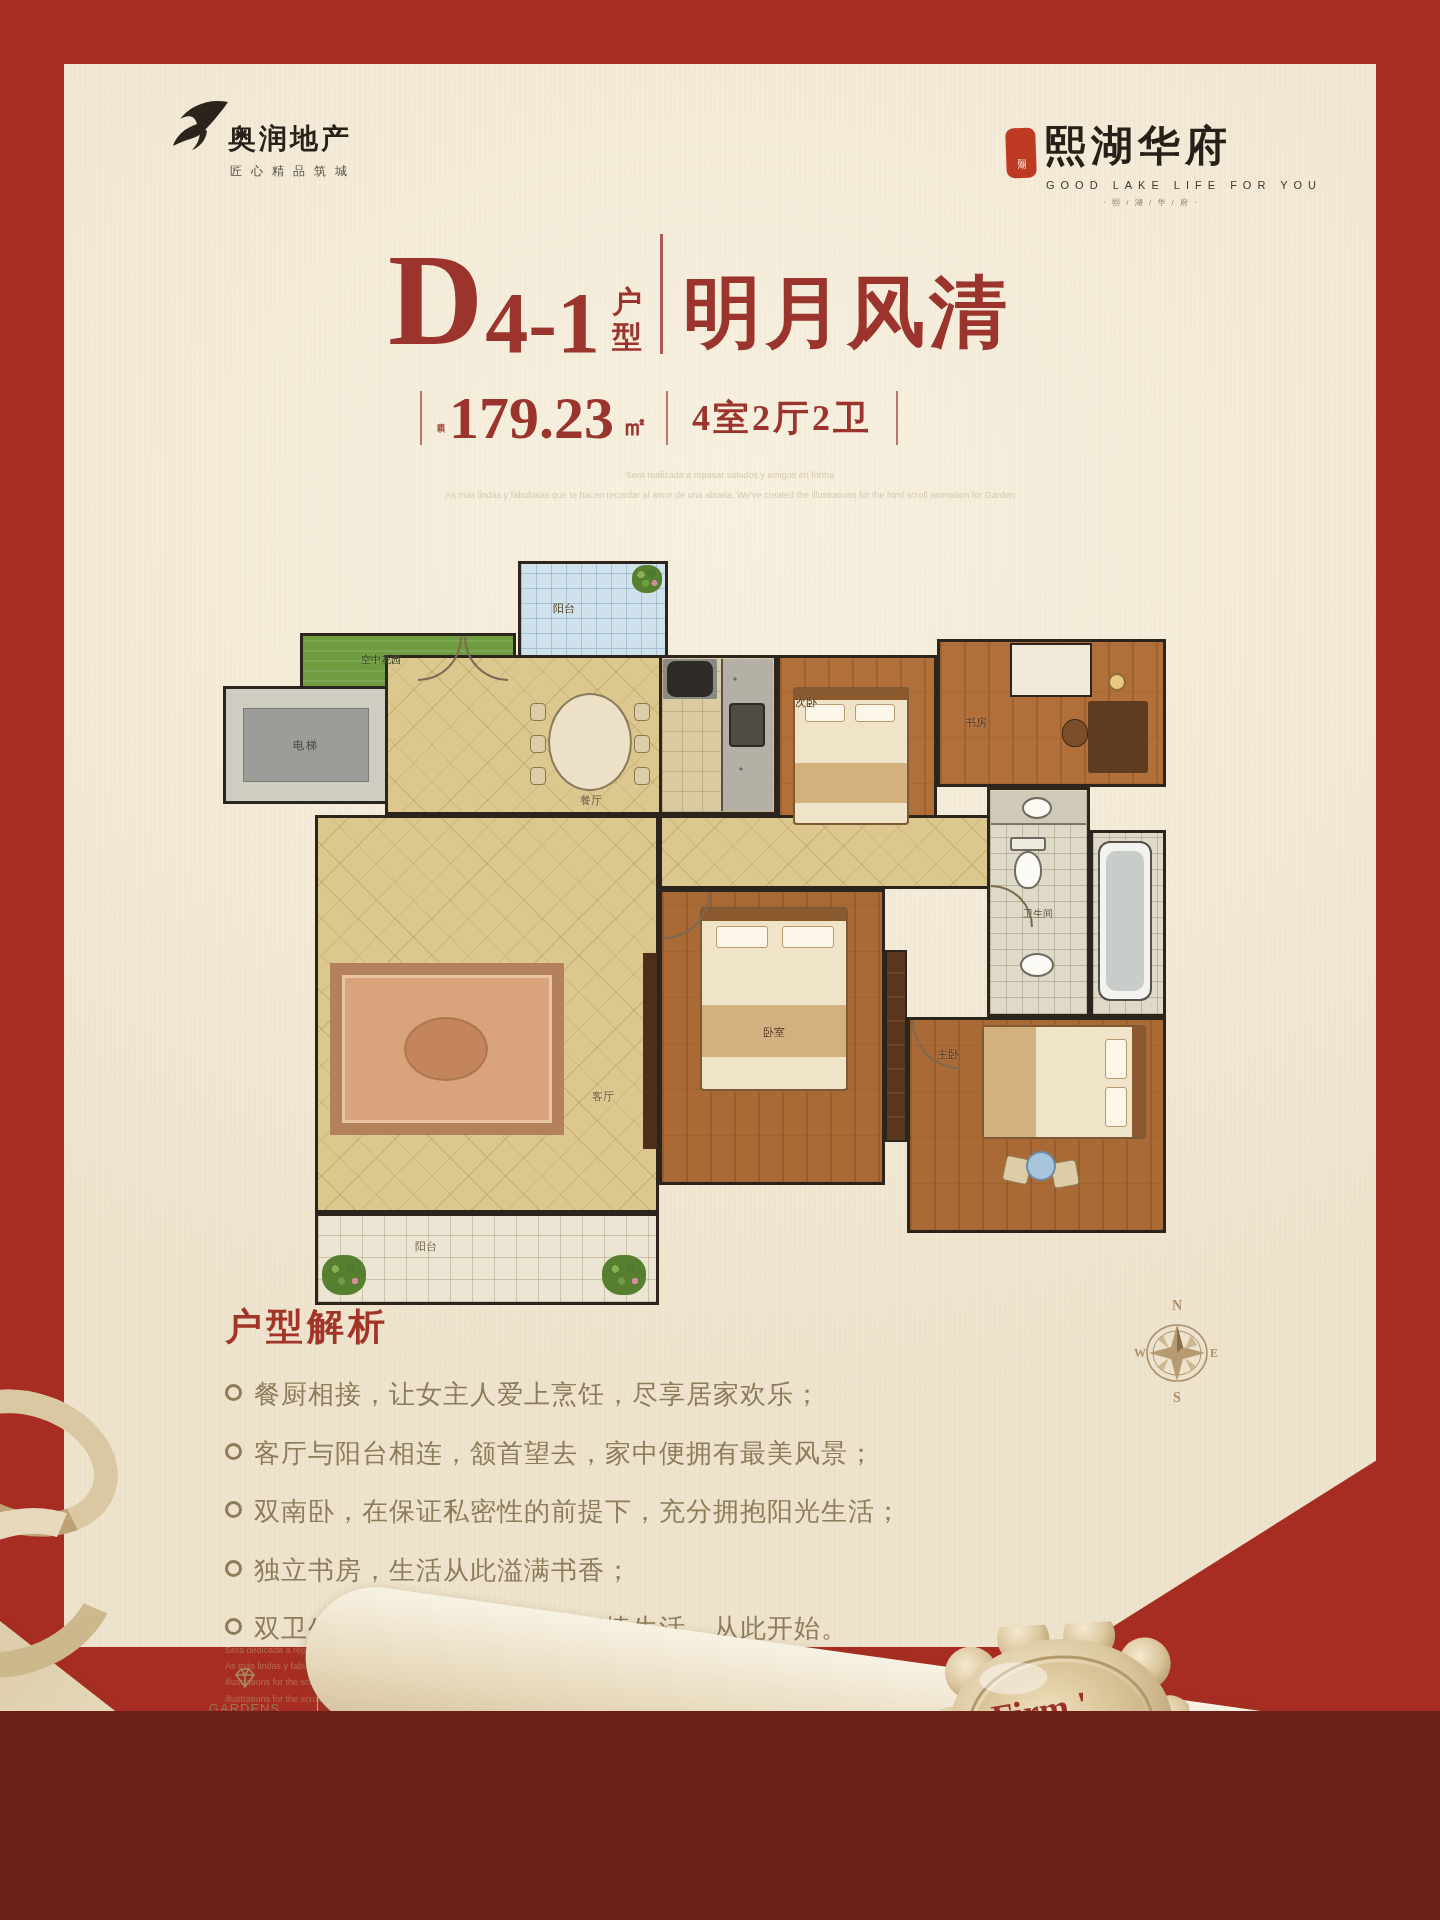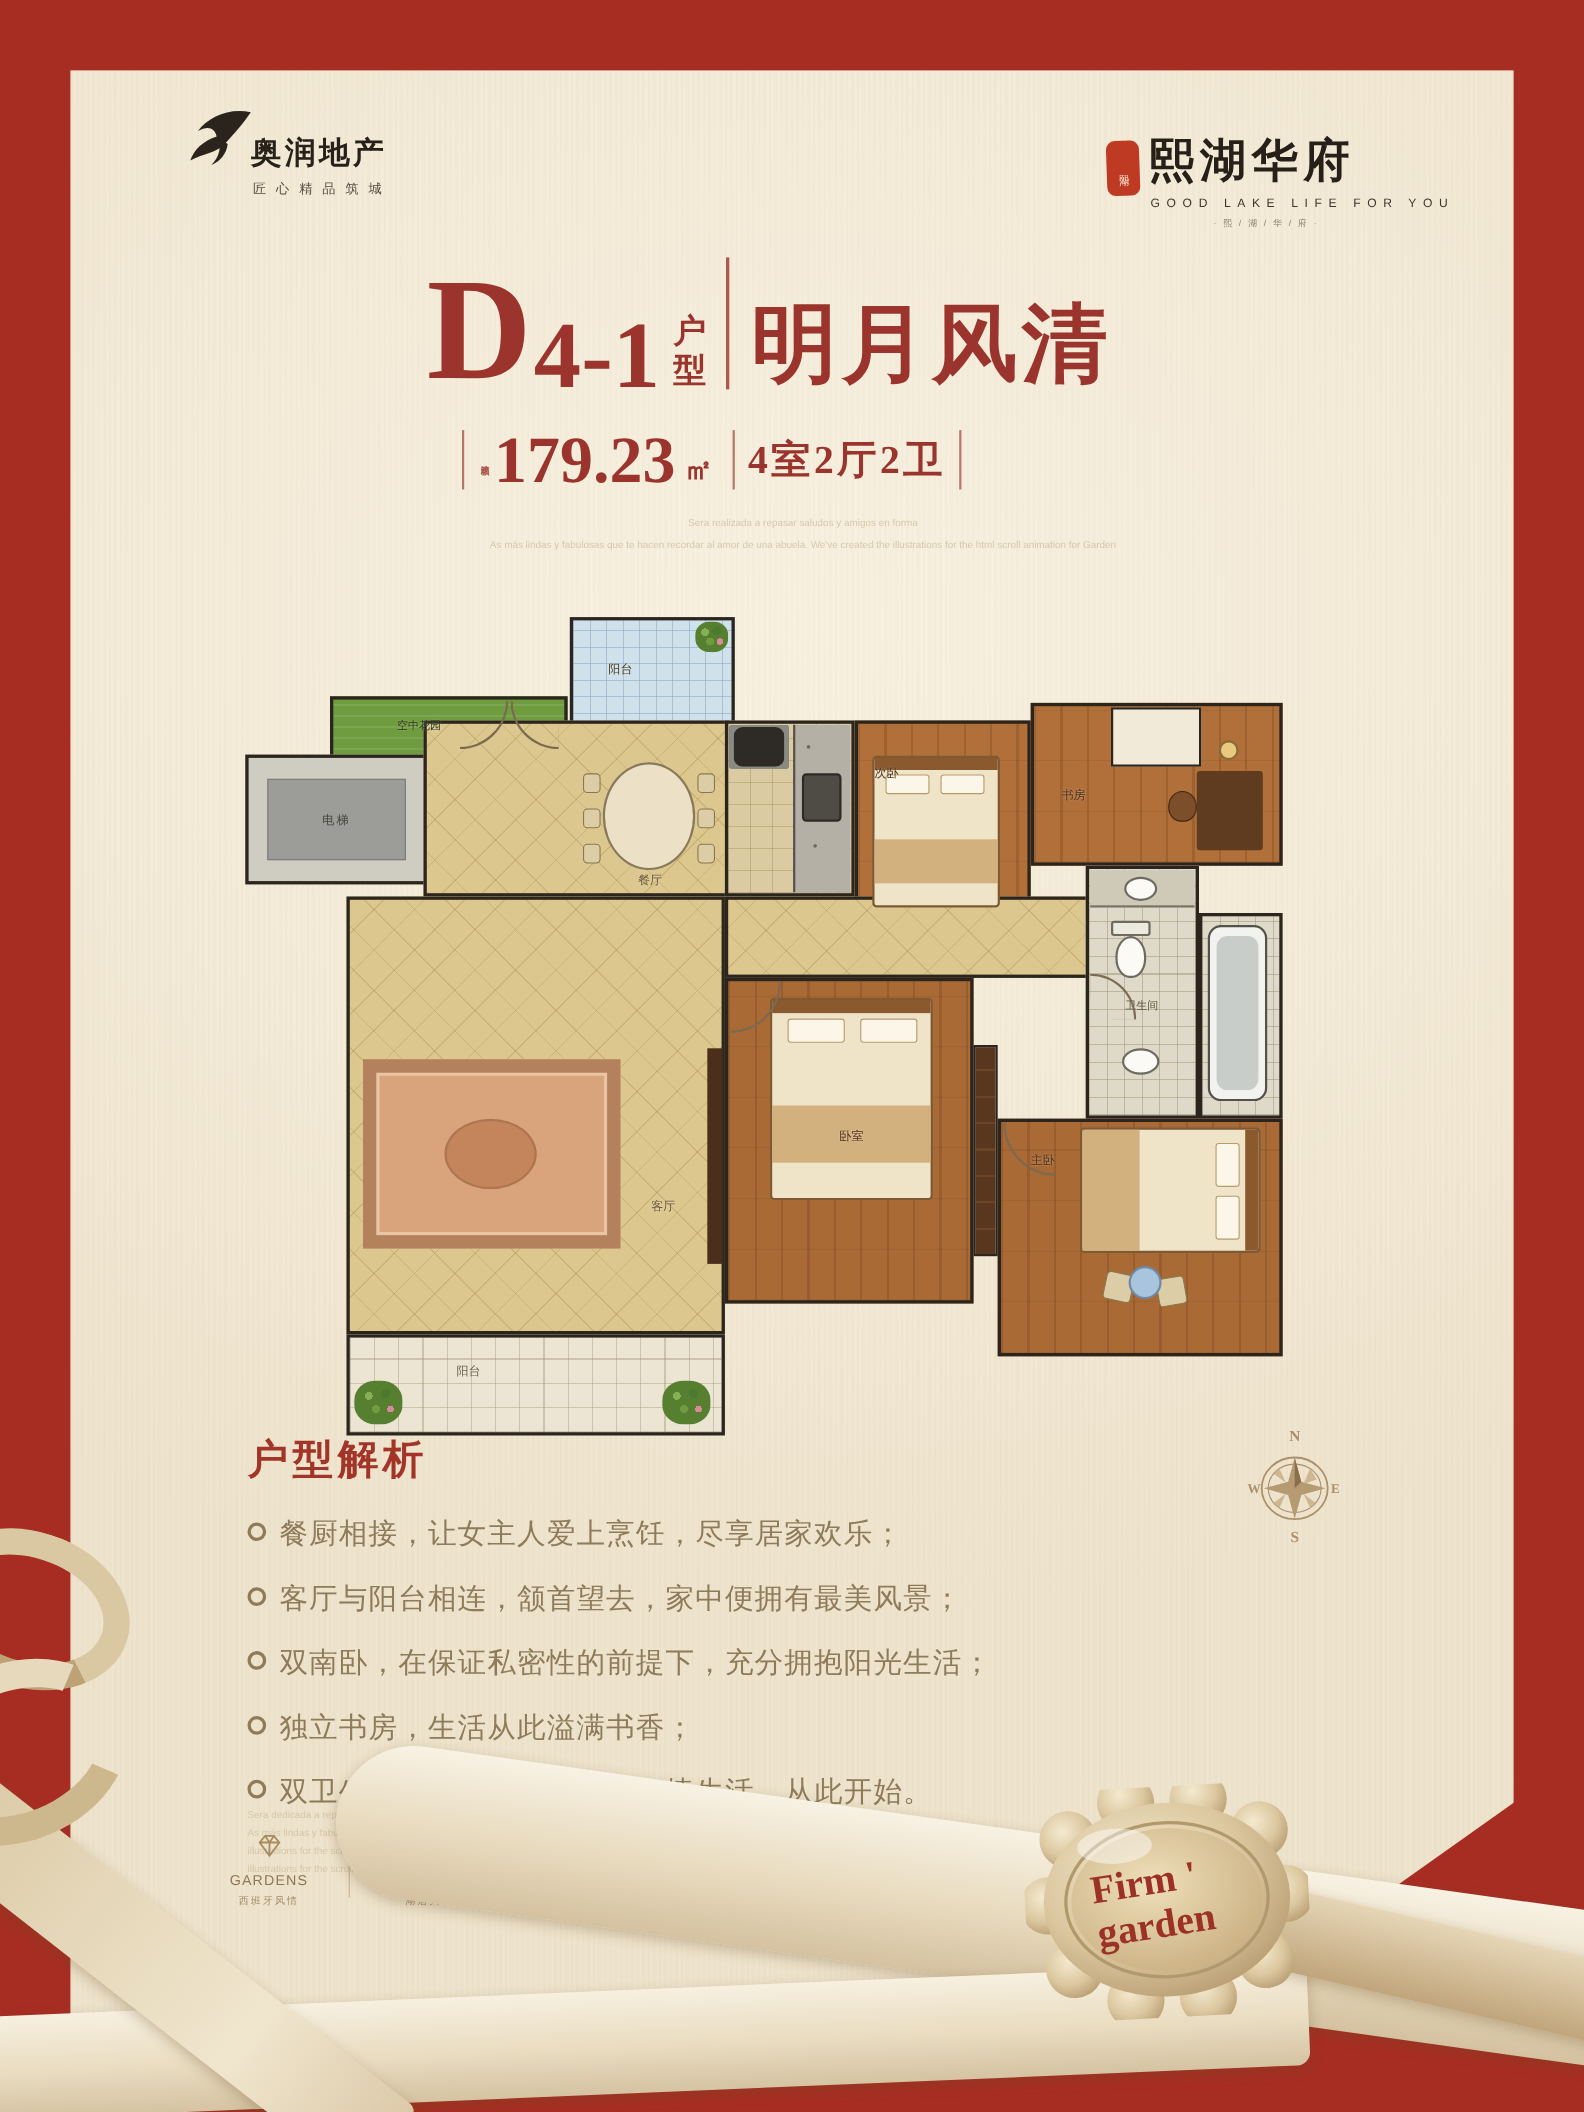--- a/index.html
+++ b/index.html
@@ -1,18 +1,18 @@
 <!DOCTYPE html>
 <html><head>
 <meta charset="utf-8">
 <style>
   html,body{margin:0;padding:0;background:#6b1f18;}
   *{box-sizing:border-box;}
   .poster{
-    position:relative;width:1440px;height:1920px;margin:0 auto;
+    position:relative;width:1440px;height:1711px;margin:0 auto;
     background:#a72d22;overflow:hidden;
     font-family:"Liberation Sans", sans-serif;
   }
   .abs{position:absolute;}
   
   .paper{
     position:absolute;left:64px;top:64px;right:64px;bottom:64px;z-index:1;
     background:
       repeating-linear-gradient(90deg, rgba(120,90,50,.02) 0 2px, transparent 2px 5px),
       radial-gradient(1200px 900px at 50% 28%, #f8f1e0 0%, #f3ead7 55%, #eee3cc 100%);
@@ -32,21 +32,21 @@
   .t-num{font-family:"Liberation Serif",serif;font-size:86px;line-height:.8;font-weight:bold;margin-left:2px;}
   .t-suffix{width:34px;font-size:30px;font-weight:bold;line-height:1.15;word-break:break-all;margin:0 0 4px 12px;}
   .t-divider{width:3px;height:120px;background:#9a342c;opacity:.8;margin:0 20px 4px 14px;align-self:flex-end;}
   .t-name{font-family:"Liberation Serif",serif;font-size:78px;font-weight:bold;letter-spacing:4px;line-height:1;margin-bottom:6px;}
   
   .spec-row{display:flex;align-items:center;z-index:2;color:#9a342c;}
   .spec-bar{width:2px;height:54px;background:#9a342c;opacity:.65;}
   .spec-vlabel{writing-mode:vertical-rl;font-size:8px;letter-spacing:1px;opacity:.85;margin:0 4px 0 12px;}
   .spec-area{font-family:"Liberation Serif",serif;font-size:60px;font-weight:bold;line-height:1;}
   .spec-unit{font-family:"Liberation Serif",serif;font-size:26px;font-weight:bold;margin:0 18px 4px 8px;align-self:flex-end;}
-  .spec-rooms{font-family:"Liberation Serif",serif;font-size:36px;font-weight:bold;letter-spacing:3px;margin:0 12px;}
+  .spec-rooms{font-family:"Liberation Serif",serif;font-size:36px;font-weight:bold;letter-spacing:3px;margin:0 24px;}
   
   .faint{color:#b9a987;opacity:.55;font-size:9px;line-height:2.2;text-align:center;z-index:2;}
   .faint2{color:#bcab88;opacity:.5;font-size:9px;line-height:1.8;text-align:left;z-index:2;}
   
   .plan{position:absolute;left:204px;top:555px;width:962px;height:752px;z-index:2;}
   .room{position:absolute;border:3px solid #2b251e;}
   .rlabel{position:absolute;font-size:11px;color:#4a3a22;text-align:center;z-index:5;text-shadow:0 0 2px rgba(255,255,255,.4);}
   .tile-tan{background:
     repeating-linear-gradient(45deg, rgba(160,128,58,.28) 0 1px, transparent 1px 26px),
     repeating-linear-gradient(-45deg, rgba(160,128,58,.28) 0 1px, transparent 1px 26px),

